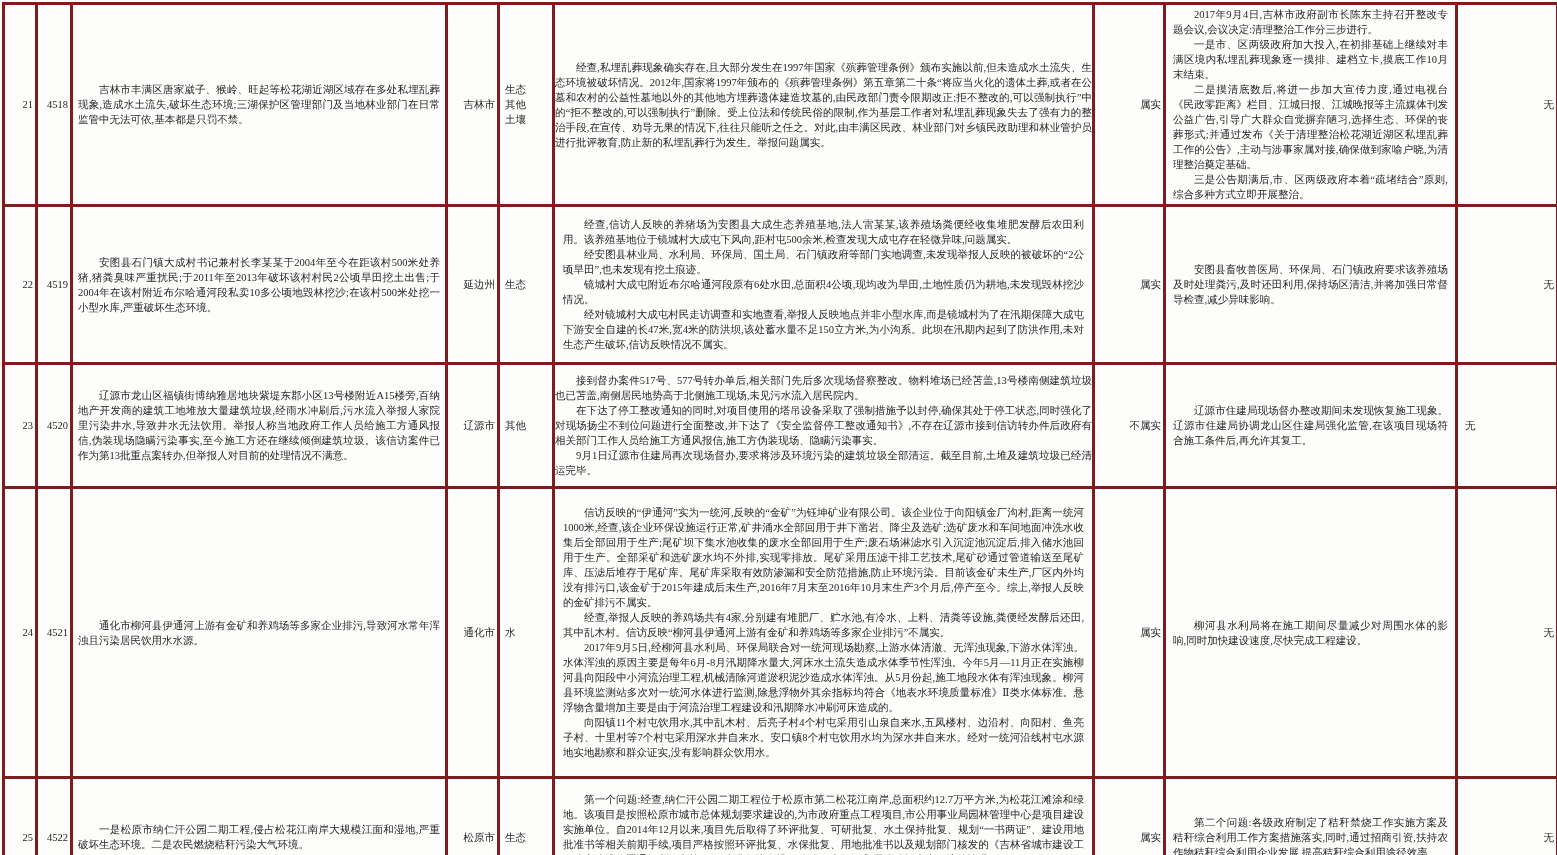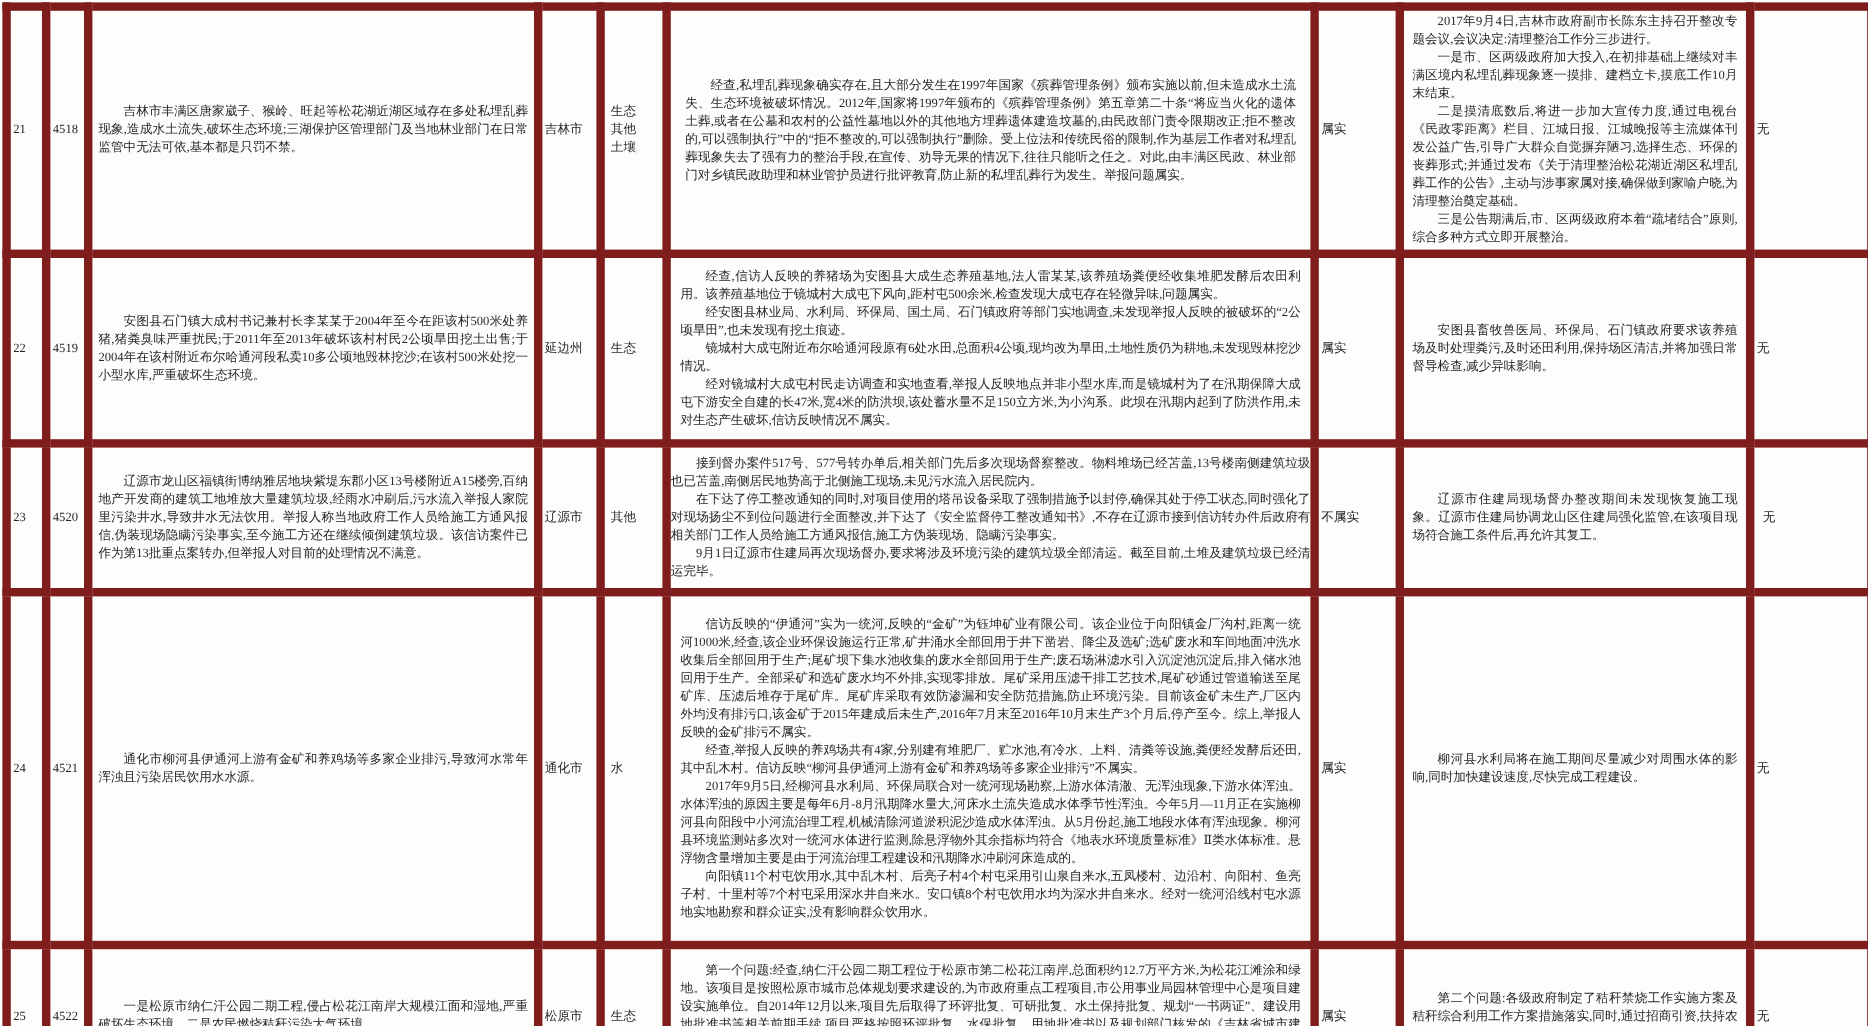--- a/index.html
+++ b/index.html
@@ -8,27 +8,27 @@
     background:#fdfdfc; overflow:hidden;
     font-family:"Liberation Serif","DejaVu Serif",serif;
     color:#262626;
   }
   table.report {
     border-collapse:collapse; table-layout:fixed;
     width:1554px; margin:2px 0 0 2px;
     background:#fdfdfc;
   }
   td {
-    border:7px solid #7f1d1d;
+    border:3px solid #7f1d1d;
     vertical-align:middle;
     overflow:hidden;
     font-size:10.5px; line-height:15px;
     padding:2px 5px;
   }
-  .c-seq, .c-case, .c-city, .c-verdict, .c-acct { text-align:left; padding:2px; }
+  .c-seq, .c-case, .c-city, .c-verdict, .c-acct { text-align:right; padding:2px; }
   .c-acct.left { text-align:left; padding-left:7px; }
   .paras p { margin:0; text-indent:2em; text-align:justify; }
   .c-type { text-align:center; }
   .c-type .paras p { text-indent:0; text-align:left; }
 </style>
 </head>
 <body>
 
 <div class="page">
   <table class="report">
@@ -53,21 +53,21 @@
             </div>
           </td>
         <td class="c-city">吉林市</td>
         <td class="c-type">
             <div class="paras">
               <p>生态</p>
               <p>其他</p>
               <p>土壤</p>
             </div>
           </td>
-        <td style="padding:2px 12px">
+        <td style="padding:2px 0">
             <div class="paras">
               <p>经查,私埋乱葬现象确实存在,且大部分发生在1997年国家《殡葬管理条例》颁布实施以前,但未造成水土流失、生态环境被破坏情况。2012年,国家将1997年颁布的《殡葬管理条例》第五章第二十条“将应当火化的遗体土葬,或者在公墓和农村的公益性墓地以外的其他地方埋葬遗体建造坟墓的,由民政部门责令限期改正;拒不整改的,可以强制执行”中的“拒不整改的,可以强制执行”删除。受上位法和传统民俗的限制,作为基层工作者对私埋乱葬现象失去了强有力的整治手段,在宣传、劝导无果的情况下,往往只能听之任之。对此,由丰满区民政、林业部门对乡镇民政助理和林业管护员进行批评教育,防止新的私埋乱葬行为发生。举报问题属实。</p>
             </div>
           </td>
         <td class="c-verdict">属实</td>
         <td style="padding:2px 7px">
             <div class="paras">
               <p>2017年9月4日,吉林市政府副市长陈东主持召开整改专题会议,会议决定:清理整治工作分三步进行。</p>
               <p>一是市、区两级政府加大投入,在初排基础上继续对丰满区境内私埋乱葬现象逐一摸排、建档立卡,摸底工作10月末结束。</p>
               <p>二是摸清底数后,将进一步加大宣传力度,通过电视台《民政零距离》栏目、江城日报、江城晚报等主流媒体刊发公益广告,引导广大群众自觉摒弃陋习,选择生态、环保的丧葬形式;并通过发布《关于清理整治松花湖近湖区私埋乱葬工作的公告》,主动与涉事家属对接,确保做到家喻户晓,为清理整治奠定基础。</p>

